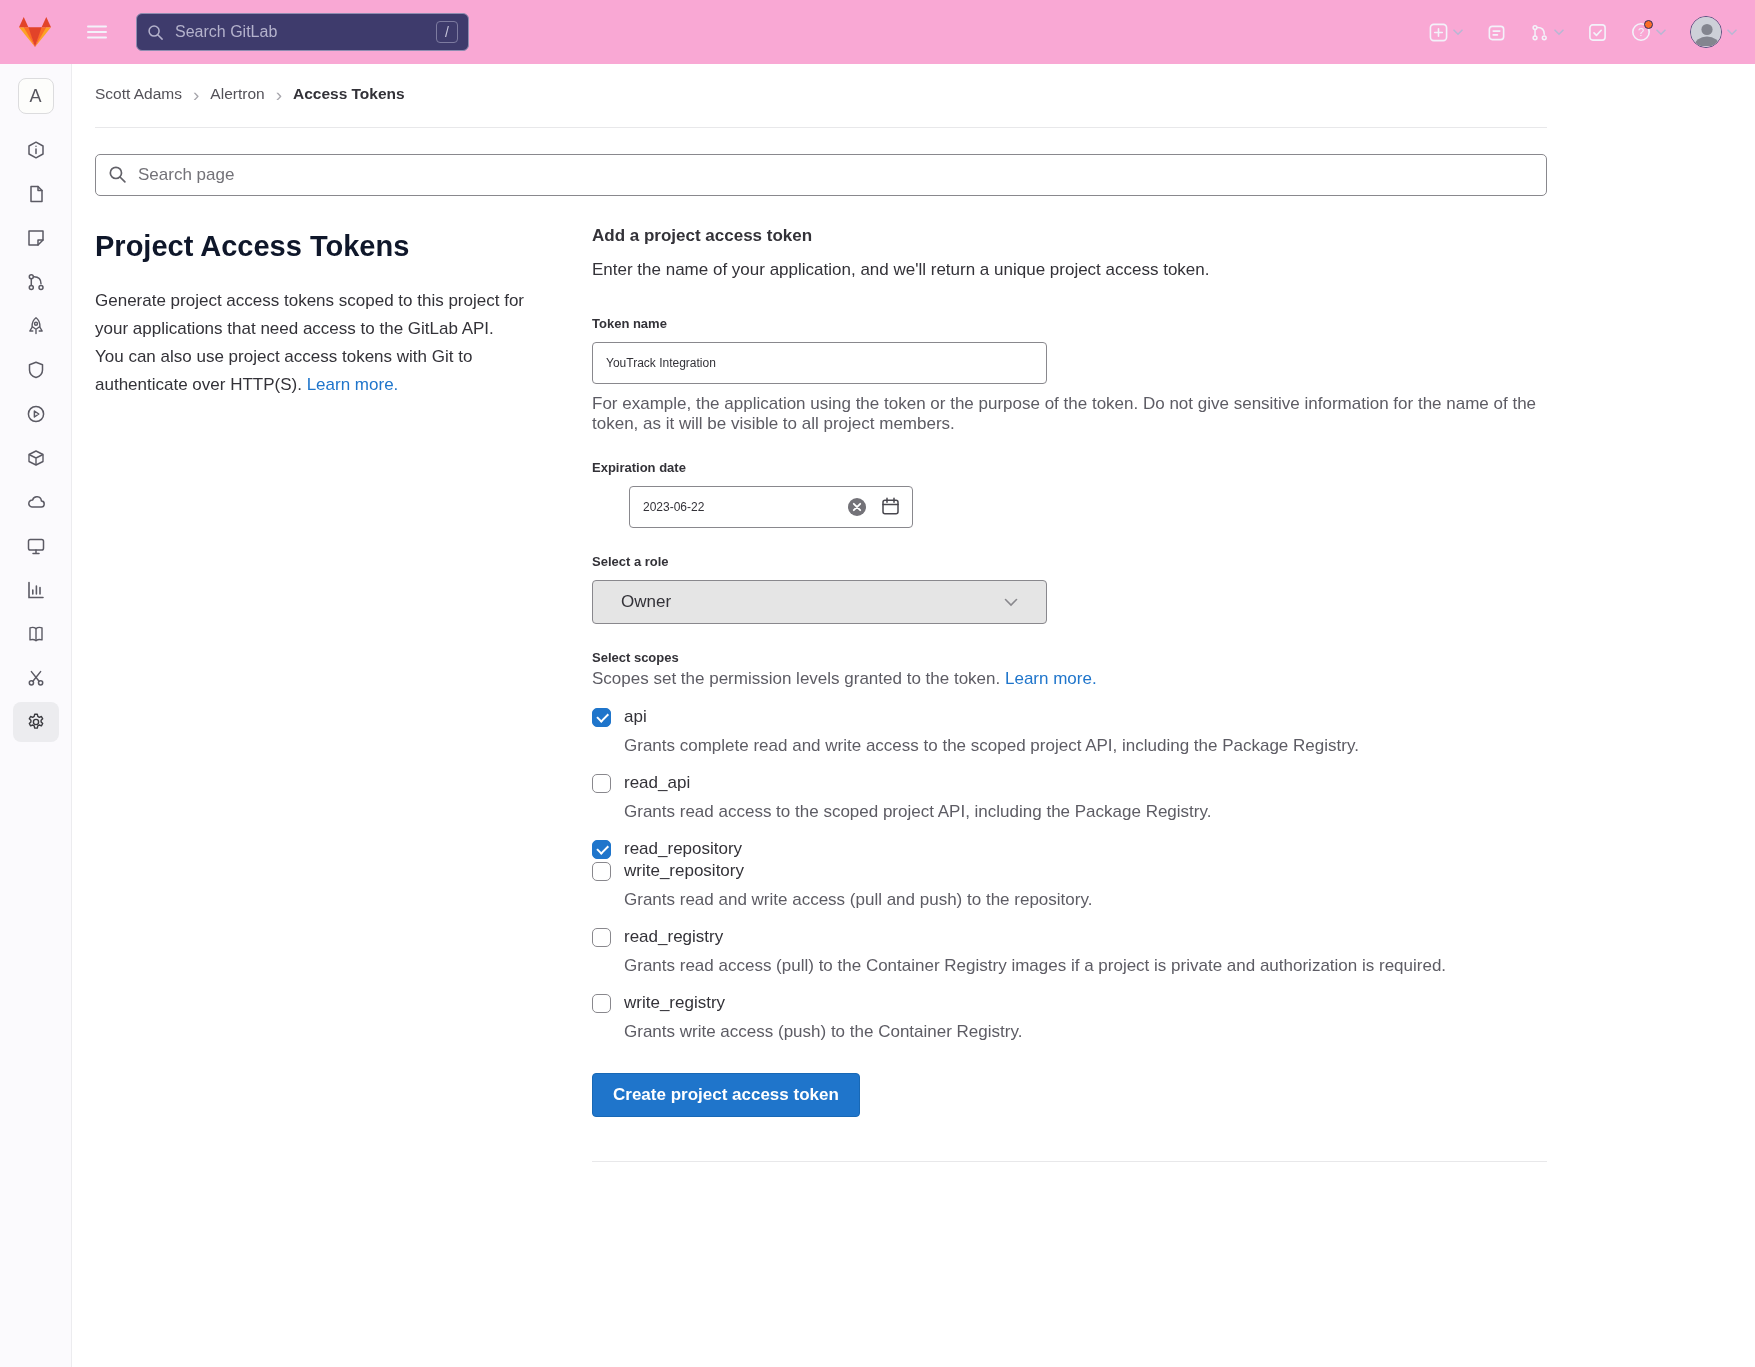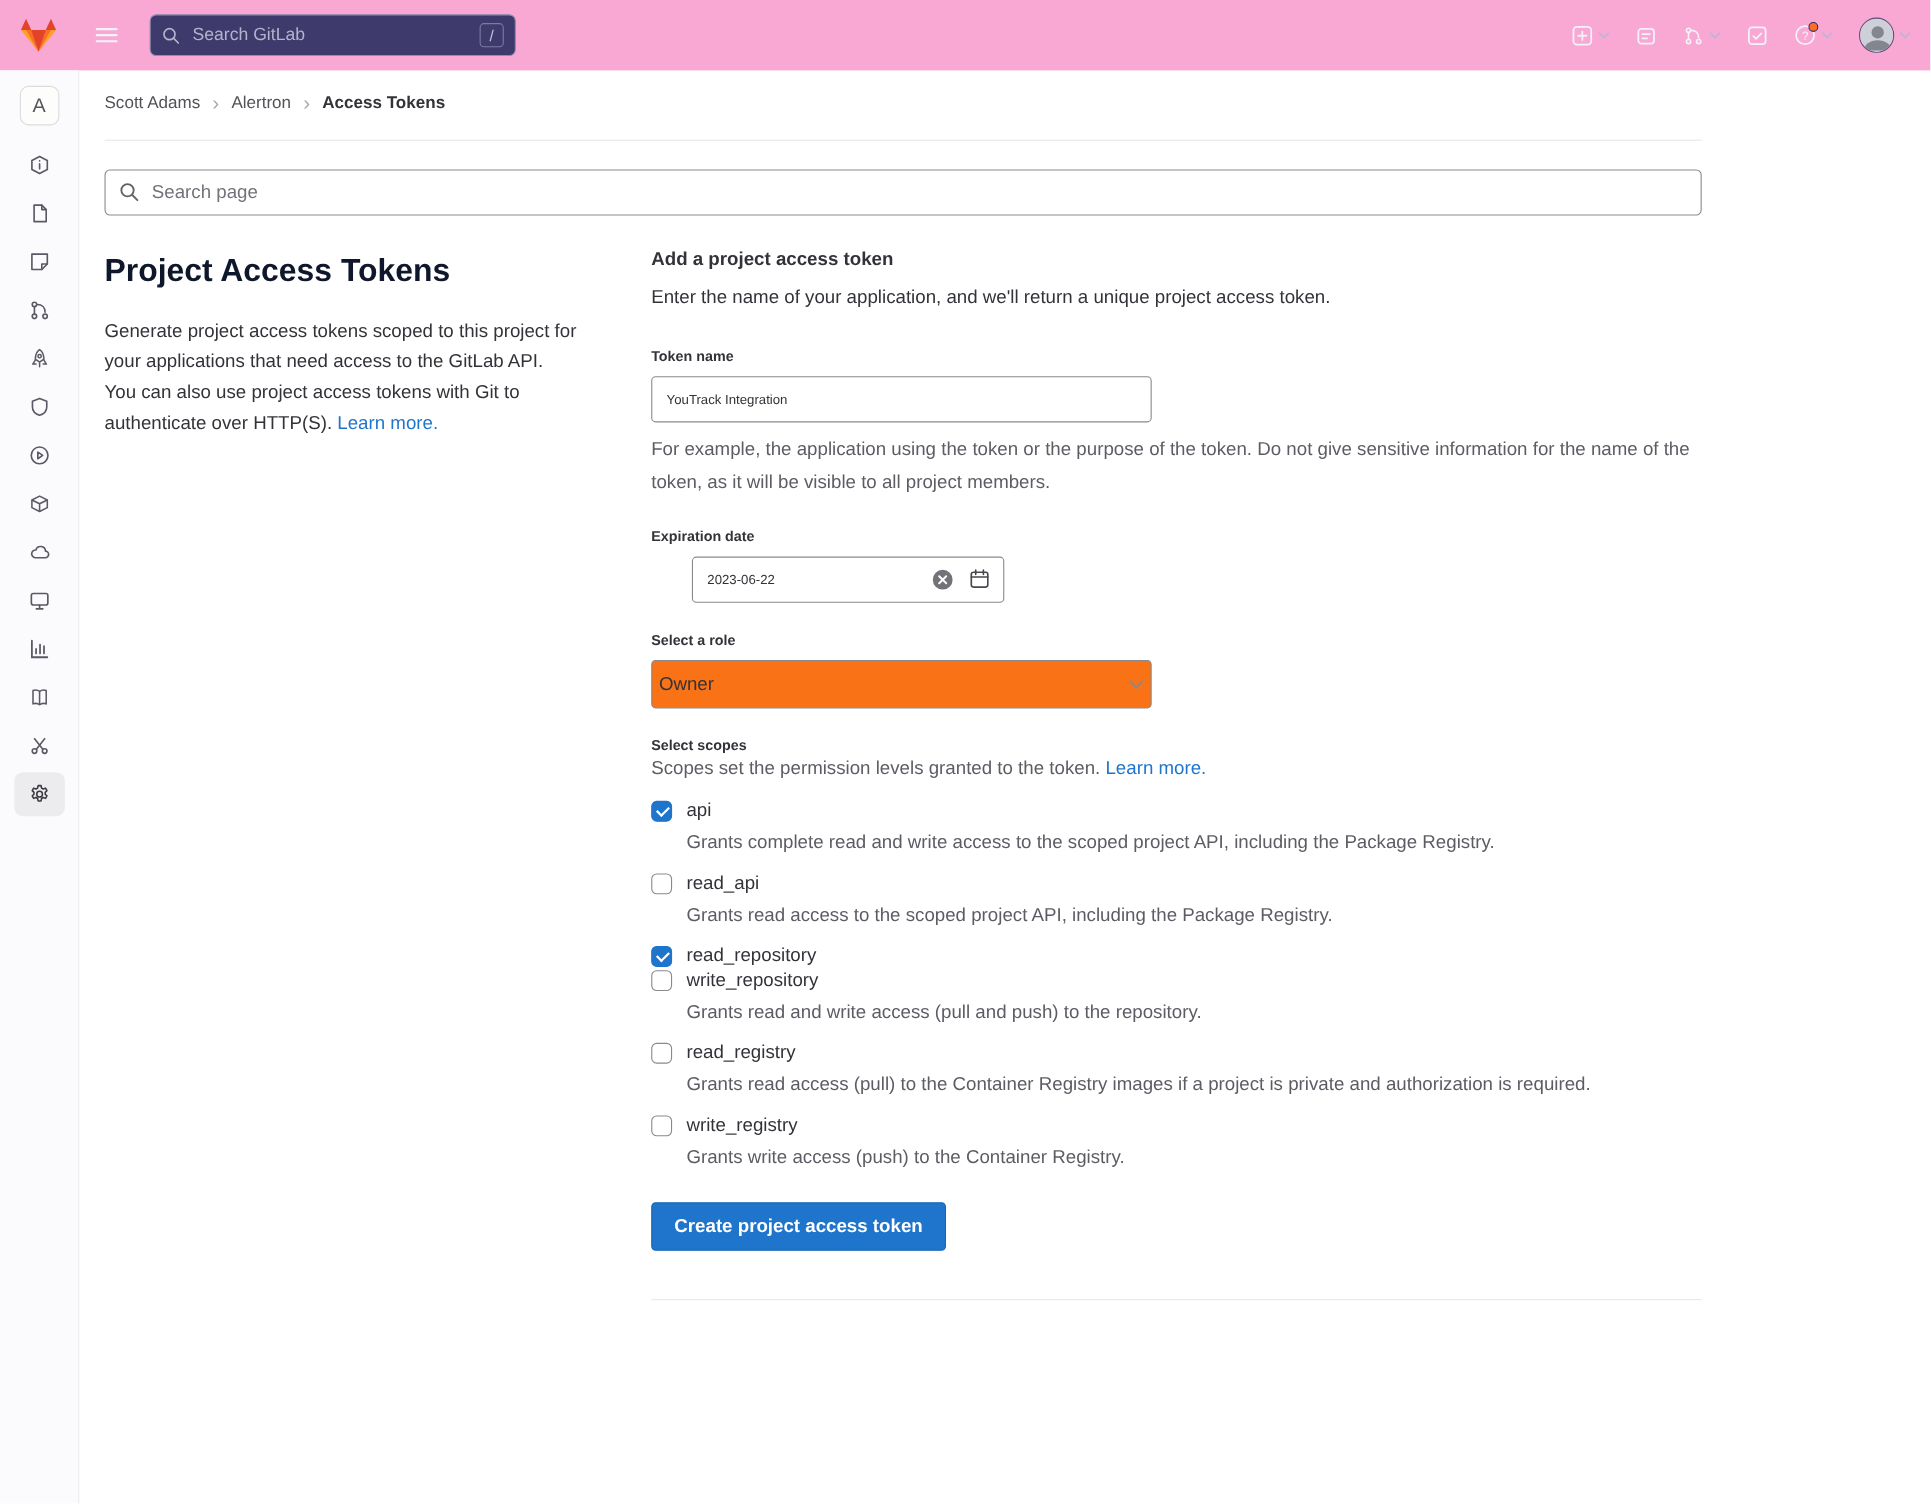--- a/index.html
+++ b/index.html
@@ -79,31 +79,31 @@
   .col-left p { margin:0; font-size:17px; line-height:28px; color:#333238; }
 
   .section-heading { font-size:17px; font-weight:bold; margin:0 0 14px; }
   .intro { margin:0 0 36px; font-size:17px; color:#333238; }
   .form-group { margin-bottom:26px; }
   .form-label { display:block; font-size:13px; font-weight:bold; margin-bottom:11px; color:#333238; }
   .text-input {
     width:455px; height:42px; border:1px solid #89888d; border-radius:4px;
     padding:0 13px; font-size:12px; color:#333238; font-family:"Liberation Sans", sans-serif; outline:none;
   }
-  .help-text { margin-top:10px; font-size:17px; line-height:30px; color:#5d5c64; }
+  .help-text { margin-top:10px; font-size:17px; line-height:20px; color:#5d5c64; }
 
   .date-wrap { position:relative; width:321px;padding-left:37px; }
   .date-wrap input { width:100%; padding-right:84px; }
   .clear-btn { position:absolute; right:46px; top:11px; cursor:pointer; display:flex; }
   .calendar-btn { position:absolute; right:13px; top:11px; cursor:pointer; display:flex; }
 
   .select-box {
     width:455px; height:44px; border:1px solid #89888d; border-radius:4px;
-    display:flex; align-items:center; justify-content:space-between; padding:0 6px;
-    font-size:17px; color:#333238; cursor:pointer; background:#f97316;
+    display:flex; align-items:center; justify-content:space-between; padding:0 28px;
+    font-size:17px; color:#333238; cursor:pointer; background:#e5e5e5;
   }
 
   .scopes-help { margin:2px 0 18px; font-size:17px; color:#5d5c64; }
   .scope-row { margin-bottom:2px; }
   .scope-head { display:flex; align-items:center; gap:13px; cursor:pointer; }
   .checkbox {
     width:19px; height:19px; border:1px solid #89888d; border-radius:5px; background:#fff;
     position:relative; flex-shrink:0;
   }
   .checkbox.checked { background:#1f75cb; border-color:#1f75cb; }

